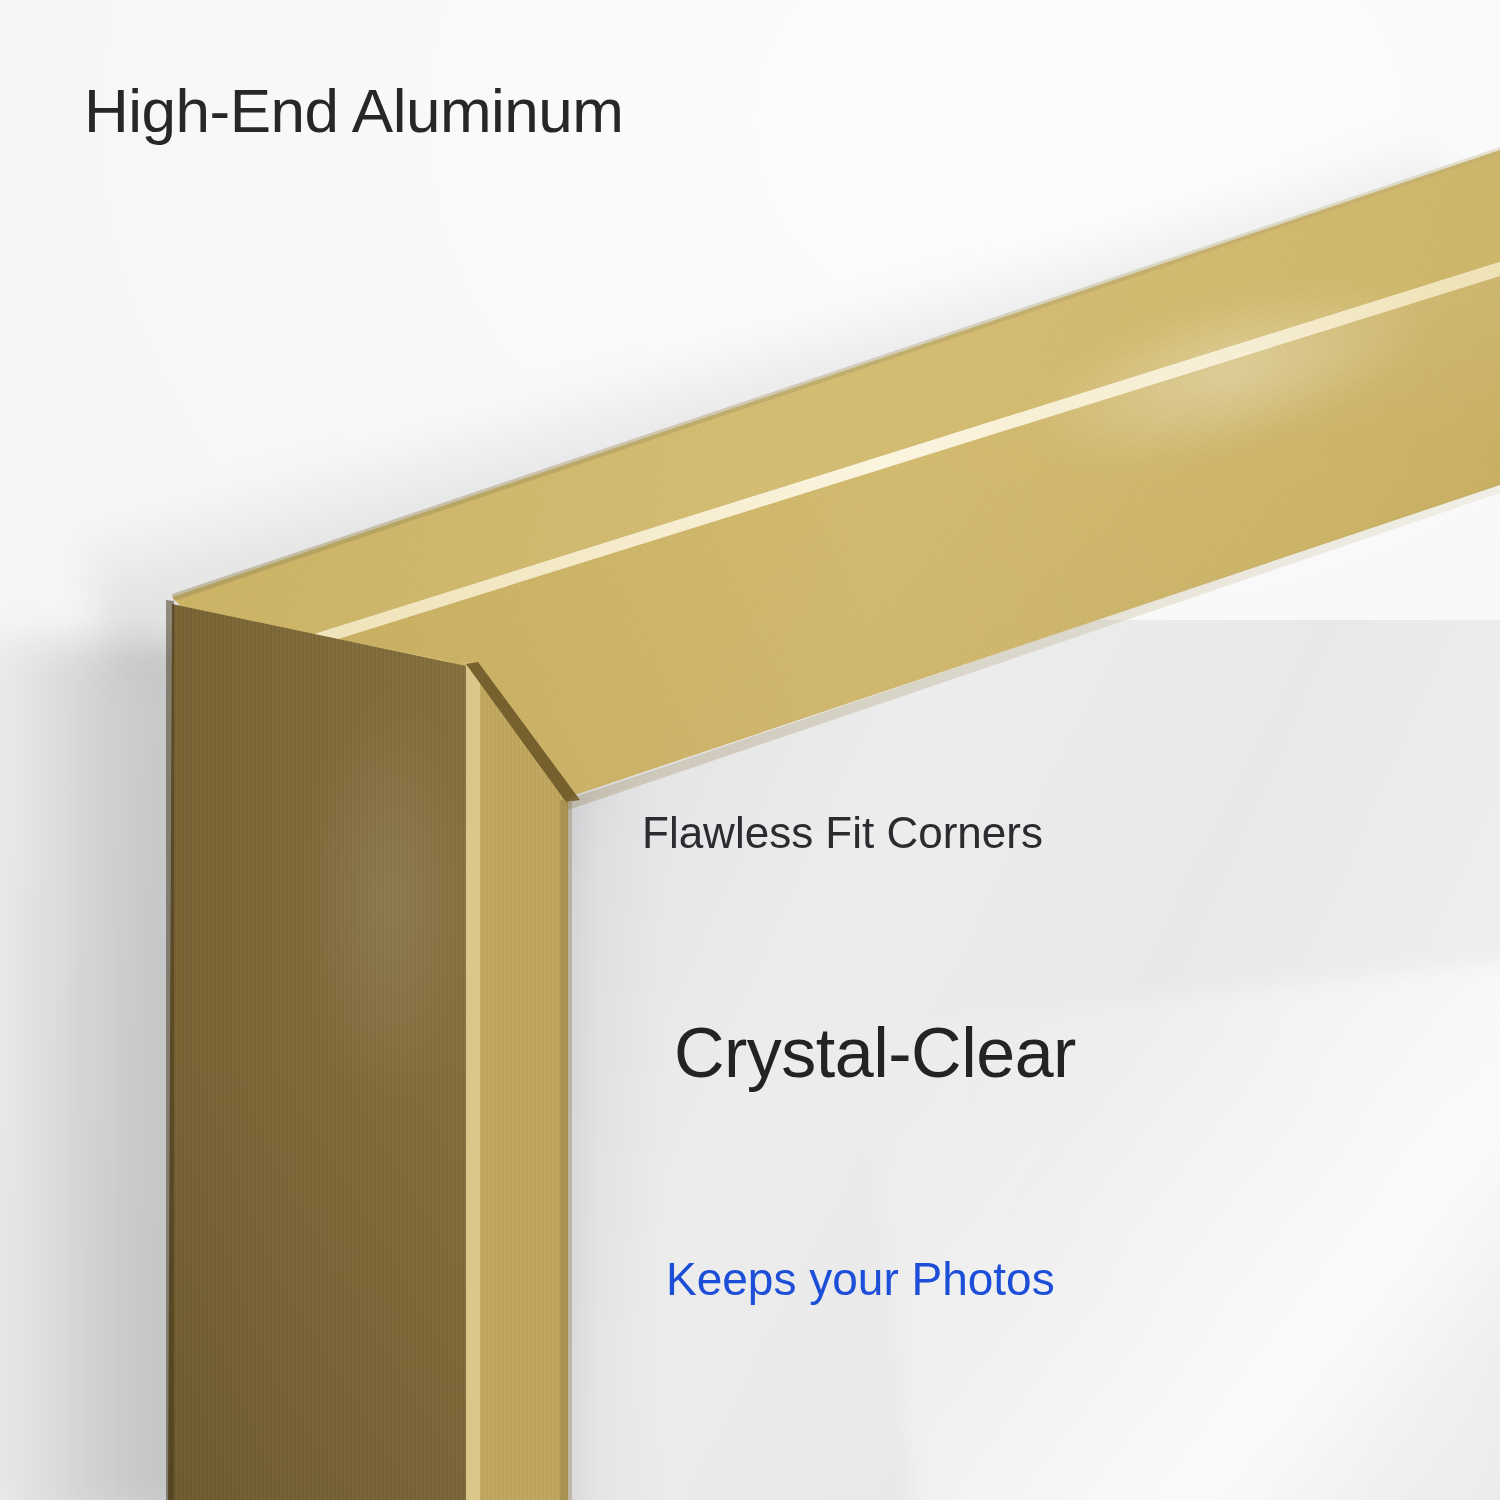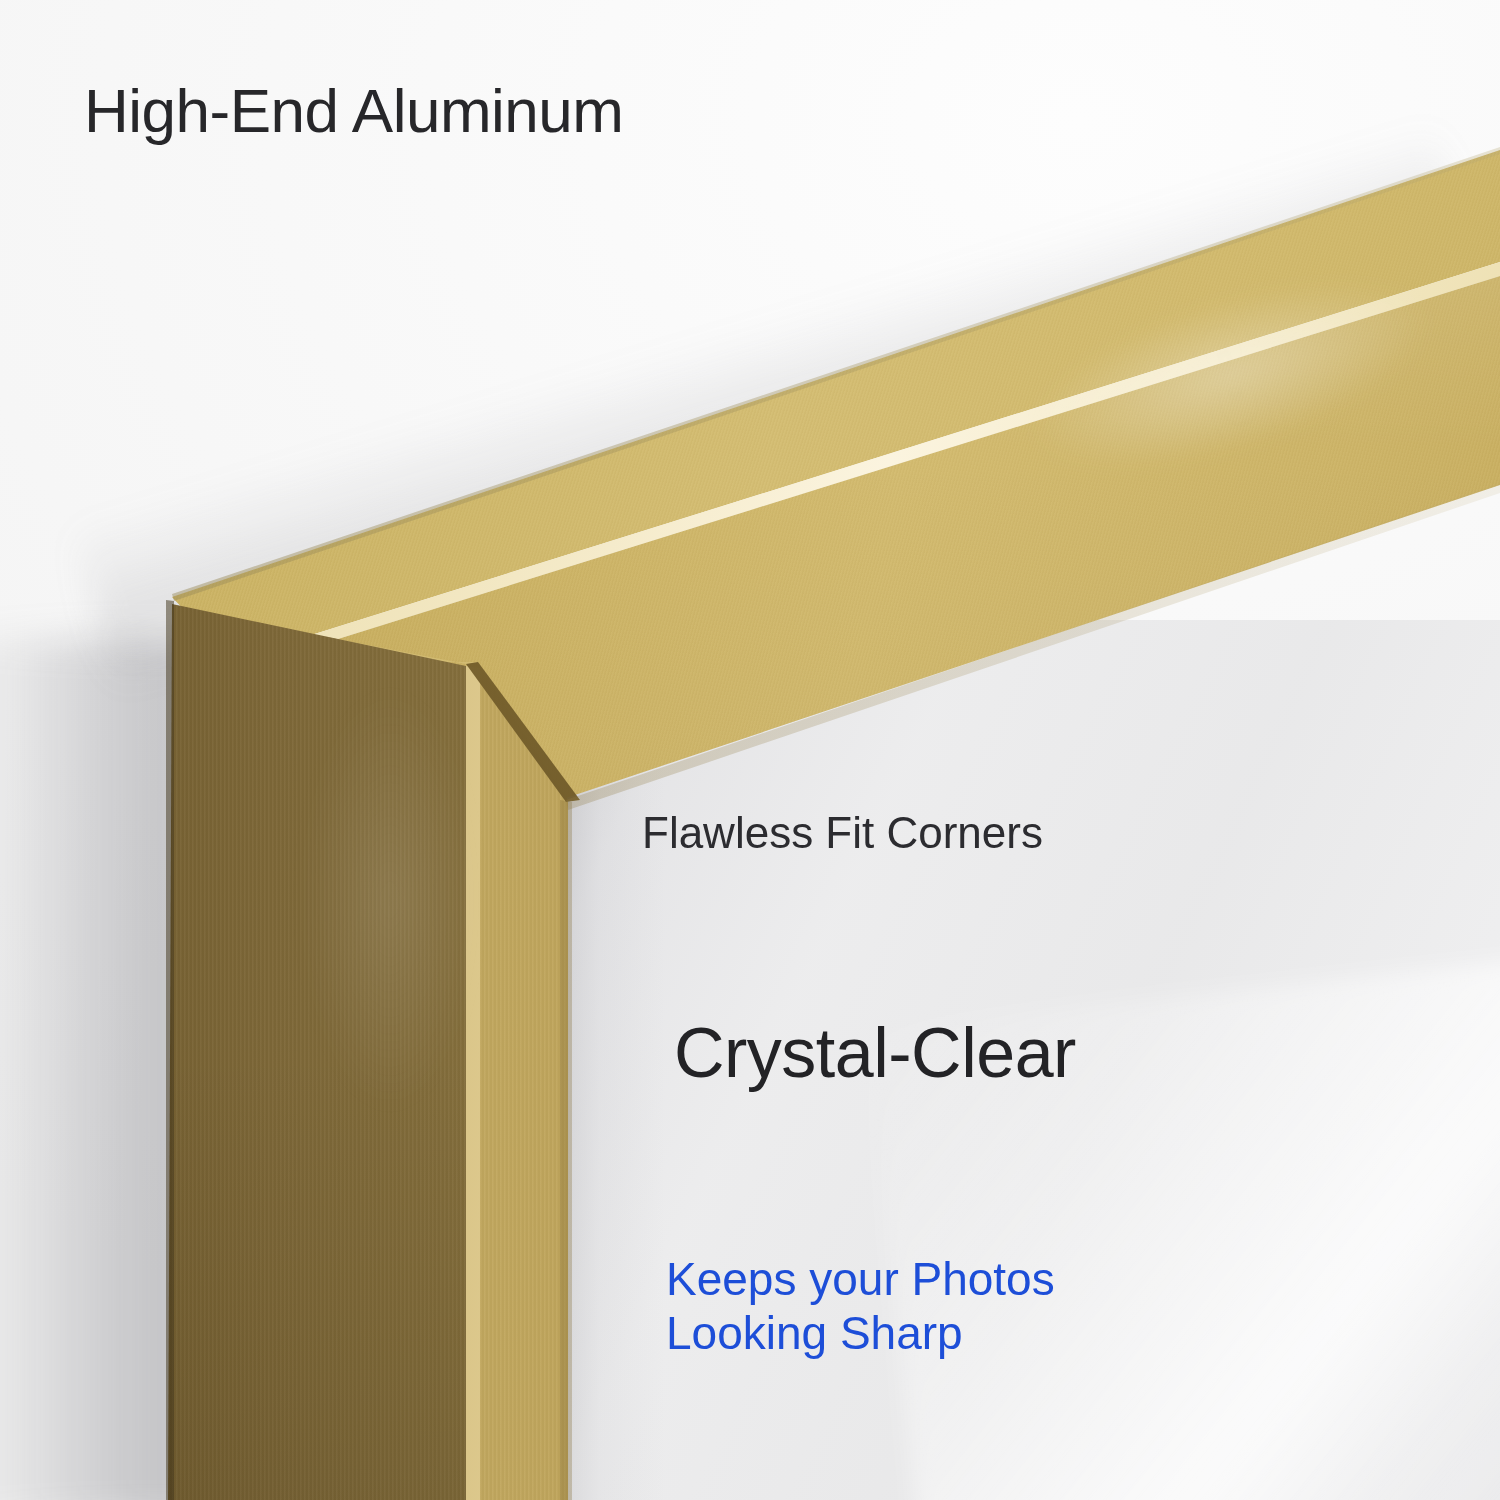--- a/index.html
+++ b/index.html
@@ -276,16 +276,15 @@
 
 
   <div class="callout-corners">Flawless Fit Corners</div>
 
   <div class="callout-glass">
     <span>Crystal-Clear</span>
   </div>
 
   <div class="callout-sharp">
     <span>Keeps your Photos</span>
-    <span>Looking Sharp</span>
   </div>
 
 </div>
 
 </body></html>

